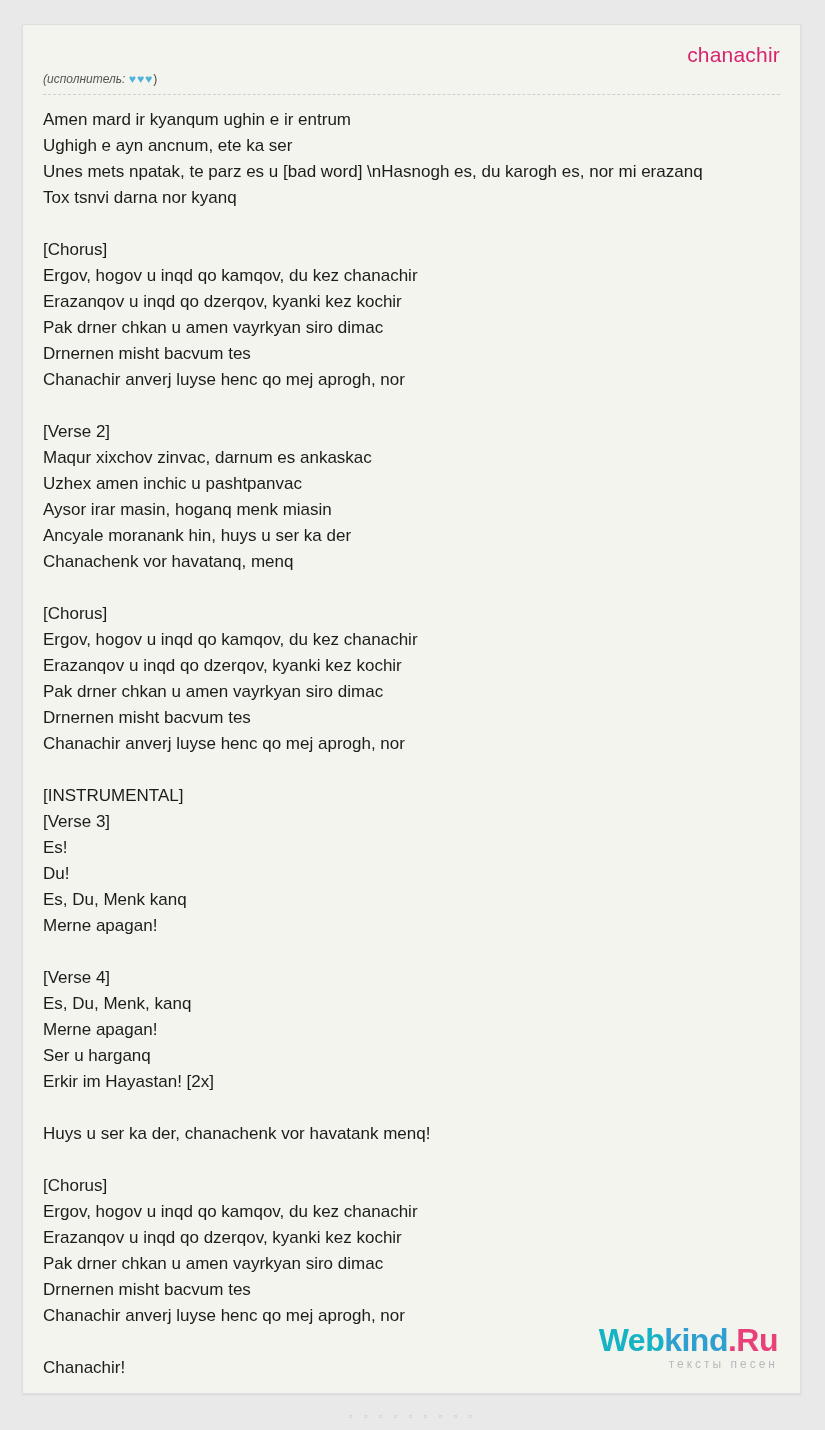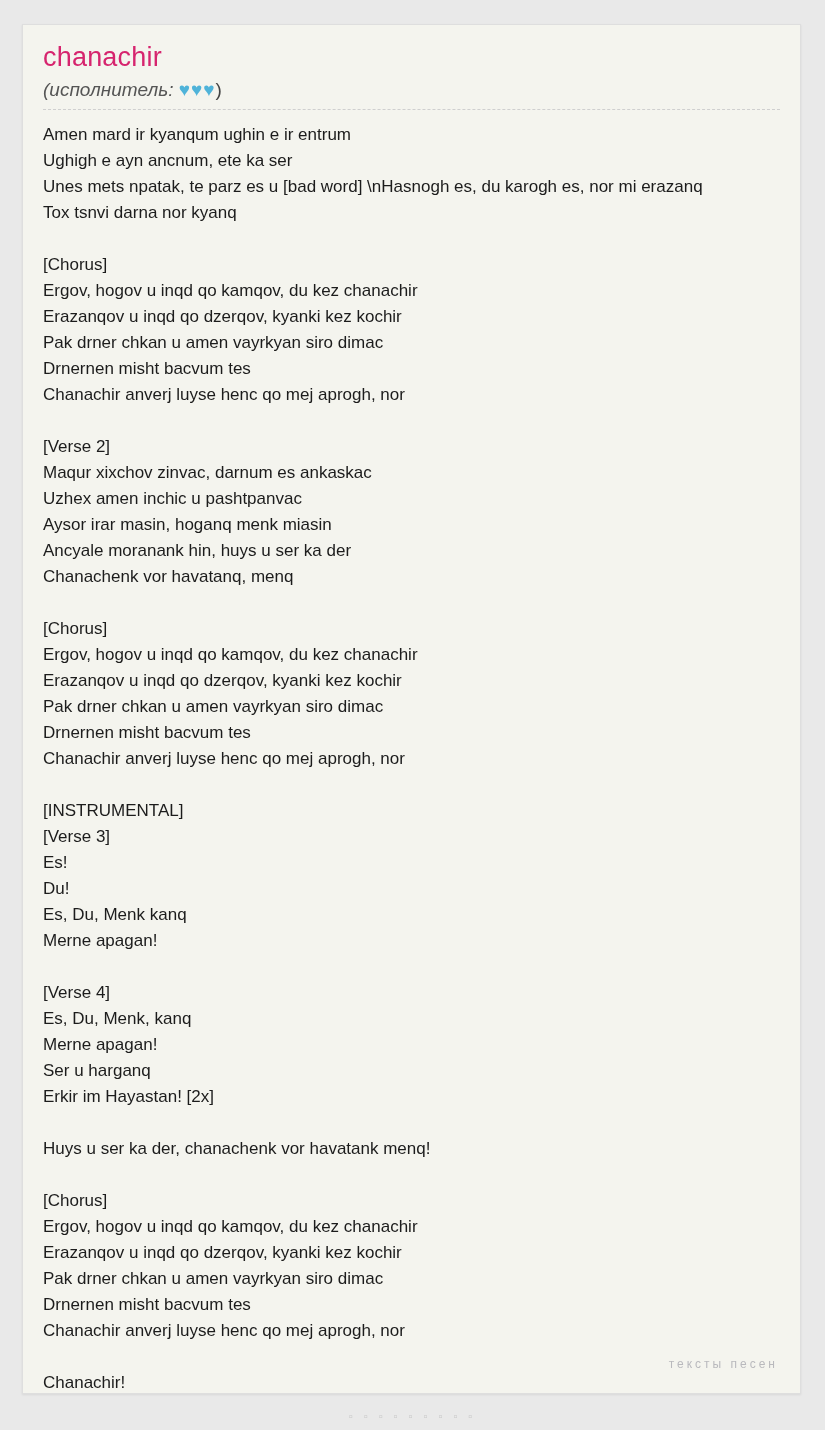--- a/index.html
+++ b/index.html
@@ -27,28 +27,29 @@
     border: 1px solid #dedede;
     box-sizing: border-box;
     box-shadow: 0 1px 2px rgba(0,0,0,0.08);
     overflow: hidden;
   }
   .inner {
     padding: 18px 20px 0 20px;
   }
   .song-title {
     color: #d6246e;
-    font-size: 27px;
+    font-size: 21px;
     font-weight: normal;
     margin: 0 0 6px 0;
     line-height: 1.1;
     letter-spacing: 0.2px;
+    text-align: right;
   }
   .artist-line {
-    font-size: 19px;
+    font-size: 12px;
     color: #444;
     padding-bottom: 8px;
     border-bottom: 1px dashed #cfcfcf;
     margin-bottom: 12px;
   }
   .artist-label {
     color: #555;
     font-style: italic;
   }
   .artist-hearts {
@@ -154,17 +155,18 @@
 [Chorus]
 Ergov, hogov u inqd qo kamqov, du kez chanachir
 Erazanqov u inqd qo dzerqov, kyanki kez kochir
 Pak drner chkan u amen vayrkyan siro dimac
 Drnernen misht bacvum tes
 Chanachir anverj luyse henc qo mej aprogh, nor
 
 Chanachir!</div>
     </div>
     <div class="watermark">
+      <div class="wm-main"><span class="wm-web">Web</span><span class="wm-kind">kind</span><span class="wm-ru">.Ru</span></div>
       <div class="wm-sub">тексты песен</div>
     </div>
   </div>
   <div class="scroll-dots">▫ ▫ ▫ ▫ ▫ ▫ ▫ ▫ ▫</div>
 </div>
 
 </body></html>

